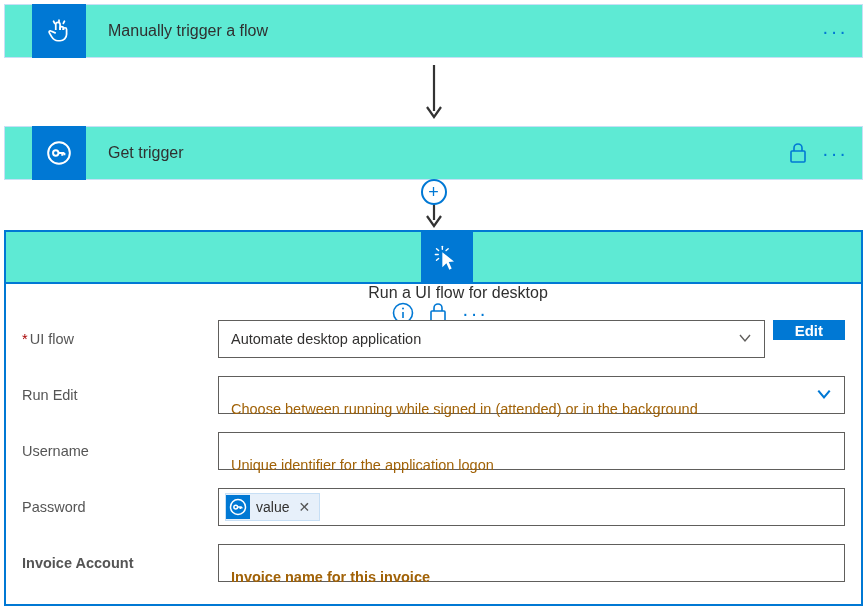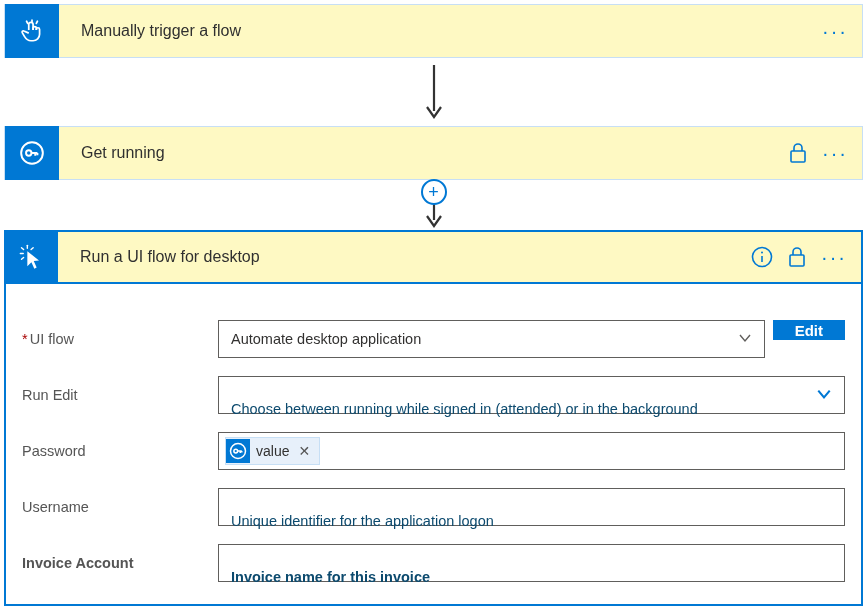--- a/index.html
+++ b/index.html
@@ -7,27 +7,29 @@
     margin: 0;
     padding: 4px;
     font-family: "Segoe UI", -apple-system, sans-serif;
     font-size: 14px;
     background: #fff;
     color: #323130;
     width: 867px;
   }
   .card {
     border: 1px solid #c7dff5;
-    background: #fef9c3;
+    background: #5eead4;
     display: flex;
     align-items: center;
     height: 54px;
+    padding-left: 27px;
   }
   .card.selected {
     border: 2px solid #0078d4;
+    flex-direction: column;
   }
   .card-icon {
     width: 54px;
     height: 54px;
     background: #0078d4;
     display: flex;
     align-items: center;
     justify-content: center;
     color: #fff;
     flex-shrink: 0;
@@ -114,21 +116,21 @@
     padding: 0 12px;
     font-size: 14.5px;
     color: #323130;
     position: relative;
   }
   .select-box .chev {
     margin-left: auto;
     color: #605e5c;
   }
   .select-box.blue-chev .chev { color: #0078d4; }
-  .placeholder { color: #0c4a6e; white-space: nowrap; overflow: hidden; margin-top: 27px; }
+  .placeholder { color: #a16207; white-space: nowrap; overflow: hidden; margin-top: 27px; }
   .edit-btn {
     background: #0078d4;
     color: #fff;
     border: none;
     height: 20px;
     padding: 0 22px;
     font-size: 15px;
     font-weight: 600;
     cursor: pointer;
   }
@@ -178,21 +180,21 @@
 </div>
 
 <div class="card">
   <div class="card-icon">
     <svg width="26" height="26" viewBox="0 0 24 24" fill="none" stroke="white" stroke-width="1.8">
       <circle cx="12" cy="12" r="10"></circle>
       <circle cx="9" cy="12" r="2.5"></circle>
       <path d="M11.5 12 H17 M15 12 v2.5 M17 12 v2"></path>
     </svg>
   </div>
-  <div class="card-title">Get running</div>
+  <div class="card-title">Get trigger</div>
   <div class="card-actions">
     <span class="lock-icon">
       <svg width="20" height="22" viewBox="0 0 20 22" fill="none" stroke="#0078d4" stroke-width="1.6">
         <rect x="3" y="9" width="14" height="11" rx="1"></rect>
         <path d="M6 9V6a4 4 0 1 1 8 0v3"></path>
       </svg>
     </span>
     <span class="dots">···</span>
   </div>
 </div>
@@ -262,48 +264,48 @@
         <span class="chev">
           <svg width="16" height="16" viewBox="0 0 14 14">
               <path d="M2 4 L7 10 L12 4" fill="none" stroke="#0078d4" stroke-width="1.8"></path>
             </svg>
         </span>
       </div>
     </div>
   </div>
 
   <div class="form-row">
+    <div class="form-label">Username</div>
+    <div class="form-field">
+      <div class="text-box">
+        <span class="placeholder">Unique identifier for the application logon</span>
+      </div>
+    </div>
+  </div>
+
+  <div class="form-row">
     <div class="form-label">Password</div>
     <div class="form-field">
       <div class="pill-box">
         <span class="token">
           <span class="token-icon">
             <svg width="18" height="18" viewBox="0 0 24 24" fill="none" stroke="white" stroke-width="2">
               <circle cx="12" cy="12" r="10"></circle>
               <circle cx="9" cy="12" r="2.5"></circle>
               <path d="M11.5 12 H17 M15 12 v2.5 M17 12 v2"></path>
             </svg>
           </span>
           <span>value</span>
           <span class="token-x">✕</span>
         </span>
       </div>
     </div>
   </div>
 
   <div class="form-row">
-    <div class="form-label">Username</div>
-    <div class="form-field">
-      <div class="text-box">
-        <span class="placeholder">Unique identifier for the application logon</span>
-      </div>
-    </div>
-  </div>
-
-  <div class="form-row">
     <div class="form-label">Invoice Account</div>
     <div class="form-field">
       <div class="text-box">
         <span class="placeholder">Invoice name for this invoice</span>
       </div>
     </div>
   </div>
 
 </div>
 

